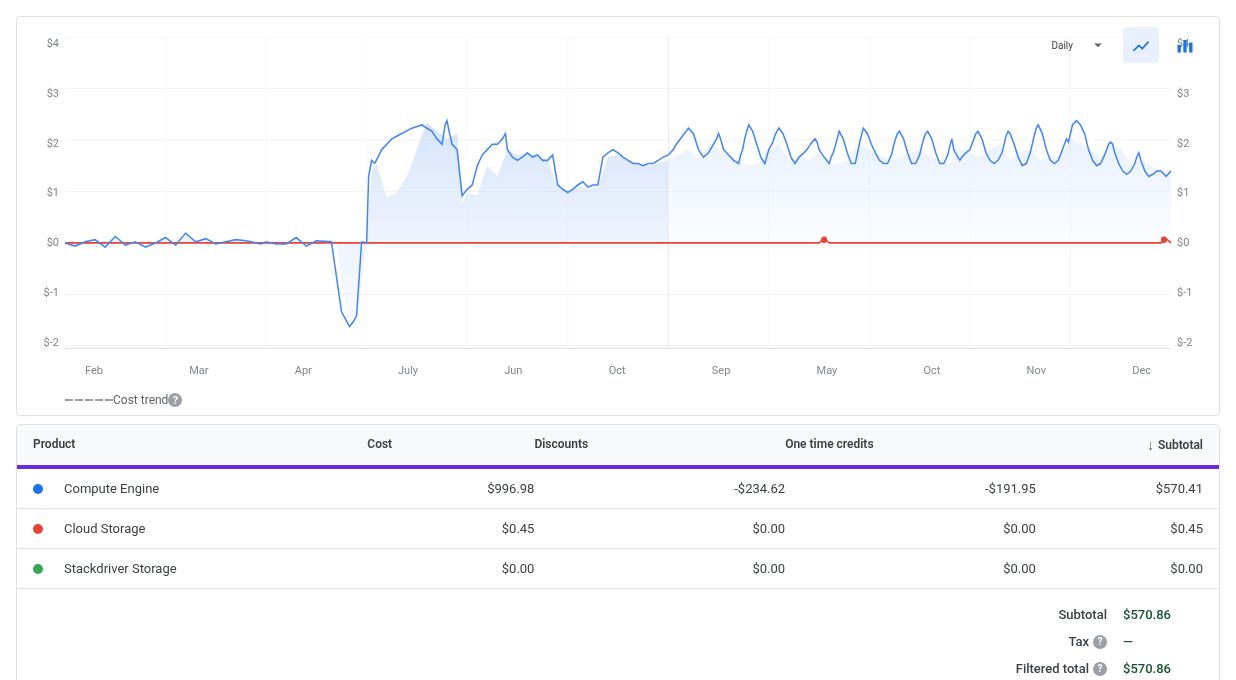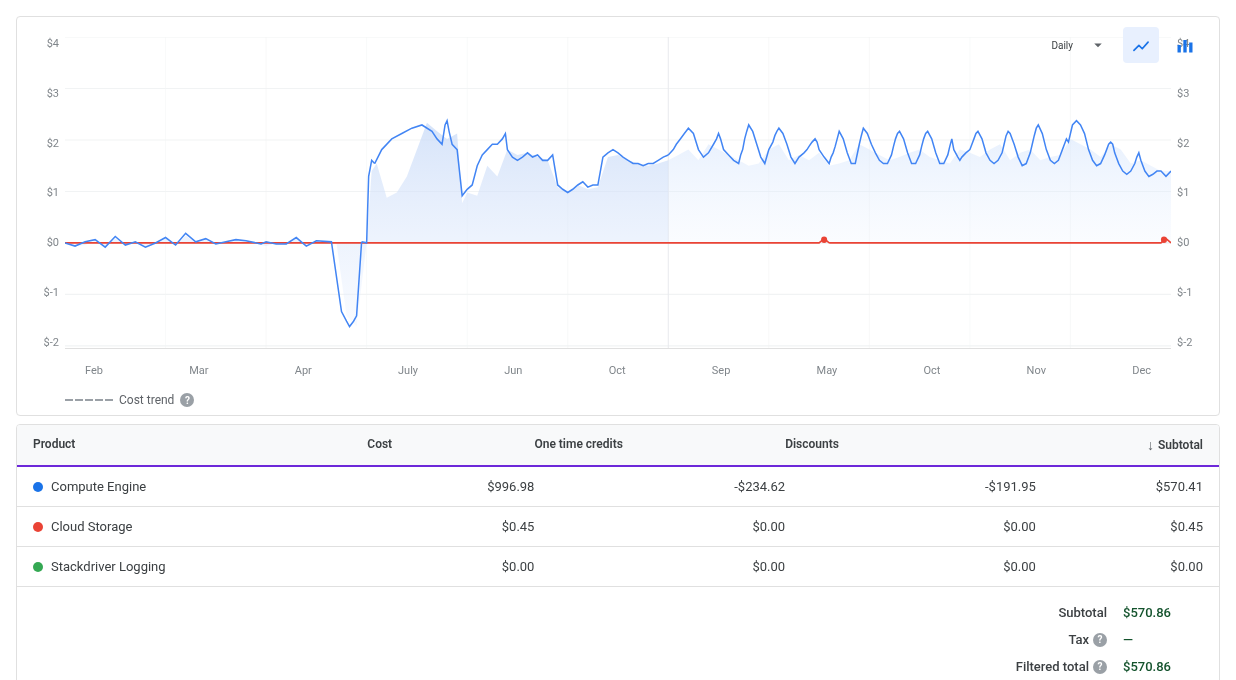--- a/index.html
+++ b/index.html
@@ -123,21 +123,20 @@
     }
 
     .x-axis-label {
       font-size: 11px;
       color: #80868b;
     }
 
     .chart-legend {
       display: flex;
       align-items: center;
-      gap: 6px;
       padding: 4px 48px 0 48px;
       font-size: 12px;
       color: #5f6368;
     }
 
     .legend-dashes {
       display: flex;
       gap: 2px;
     }
 
@@ -152,21 +151,21 @@
       margin: 8px 16px;
       border: 1px solid #e0e0e0;
       border-radius: 4px;
       overflow: hidden;
     }
 
     .table-header {
       display: grid;
       grid-template-columns: 2fr 1fr 1.5fr 1.5fr 1fr;
       background: #f8f9fa;
-      border-bottom: 2px solid #6d28d9;
+      border-bottom: 4px solid #6d28d9;
       padding: 12px 16px;
     }
 
     .th {
       font-size: 12px;
       font-weight: 600;
       color: #3c4043;
     }
 
     .th:first-child { text-align: left; }
@@ -191,21 +190,21 @@
     .td {
       font-size: 13px;
       color: #3c4043;
       text-align: right;
     }
 
     .td:first-child {
       text-align: left;
       display: flex;
       align-items: center;
-      gap: 8px;
+      gap: 21px;
     }
 
     .product-dot {
       width: 10px;
       height: 10px;
       border-radius: 50%;
       flex-shrink: 0;
     }
 
     
@@ -465,22 +464,22 @@
       <span>Cost trend</span>
       <span class="help-icon">?</span>
     </div>
   </div>
 
   <div class="table-section">
 
     <div class="table-header">
       <div class="th">Product</div>
       <div class="th">Cost</div>
+      <div class="th">Discounts</div>
       <div class="th">One time credits</div>
-      <div class="th">Discounts</div>
       <div class="th with-icon">
         <span style="color:#5f6368; font-size:14px;">↓</span>
         <span>Subtotal</span>
       </div>
     </div>
 
     <div class="table-row">
       <div class="td">
         <span class="product-dot" style="background:#1a73e8;"></span>
         <span>Compute Engine</span>
@@ -498,21 +497,21 @@
       </div>
       <div class="td">$0.45</div>
       <div class="td">$0.00</div>
       <div class="td">$0.00</div>
       <div class="td">$0.45</div>
     </div>
 
     <div class="table-row">
       <div class="td">
         <span class="product-dot" style="background:#34a853;"></span>
-        <span>Stackdriver Logging</span>
+        <span>Stackdriver Storage</span>
       </div>
       <div class="td">$0.00</div>
       <div class="td">$0.00</div>
       <div class="td">$0.00</div>
       <div class="td">$0.00</div>
     </div>
 
     <div class="totals-section">
       <div class="totals-row">
         <span class="total-label">Subtotal</span>

